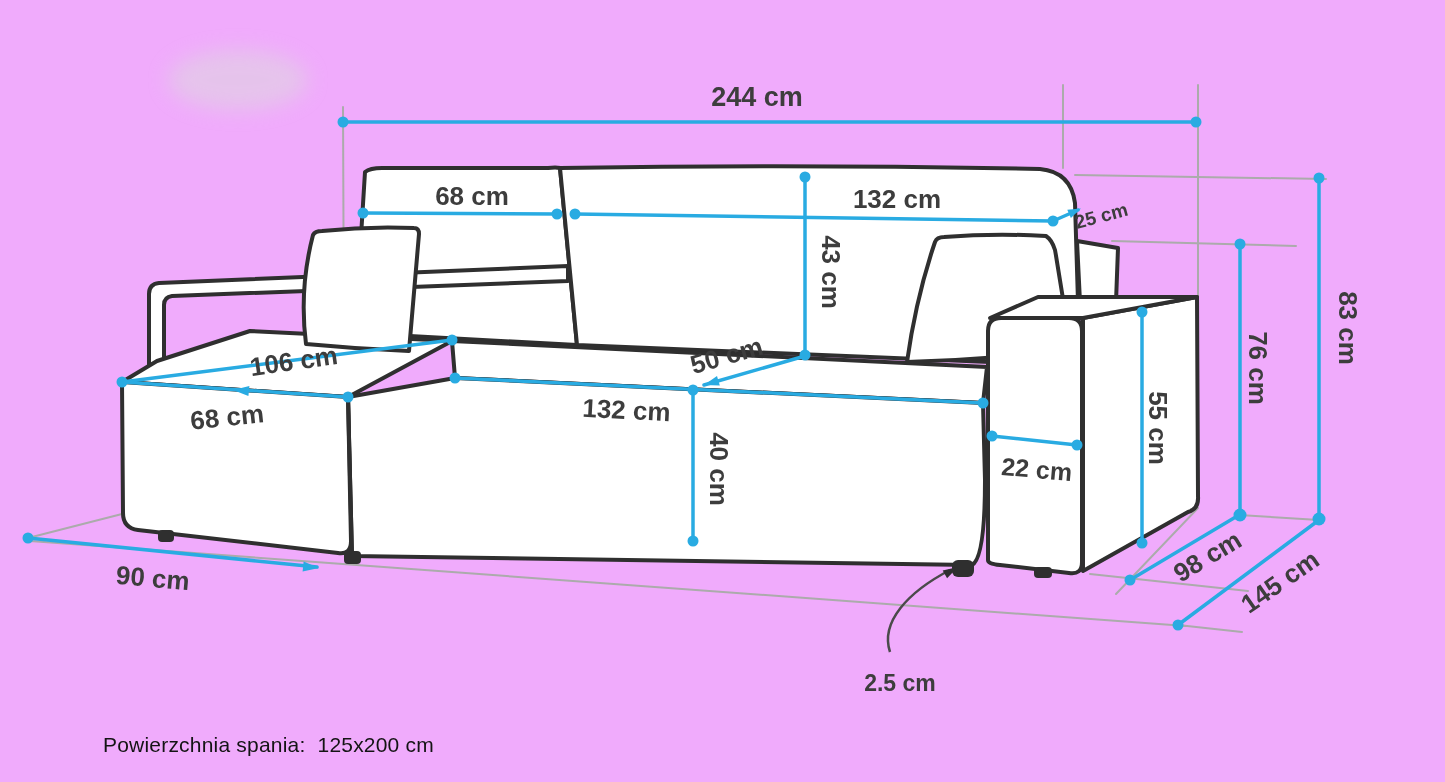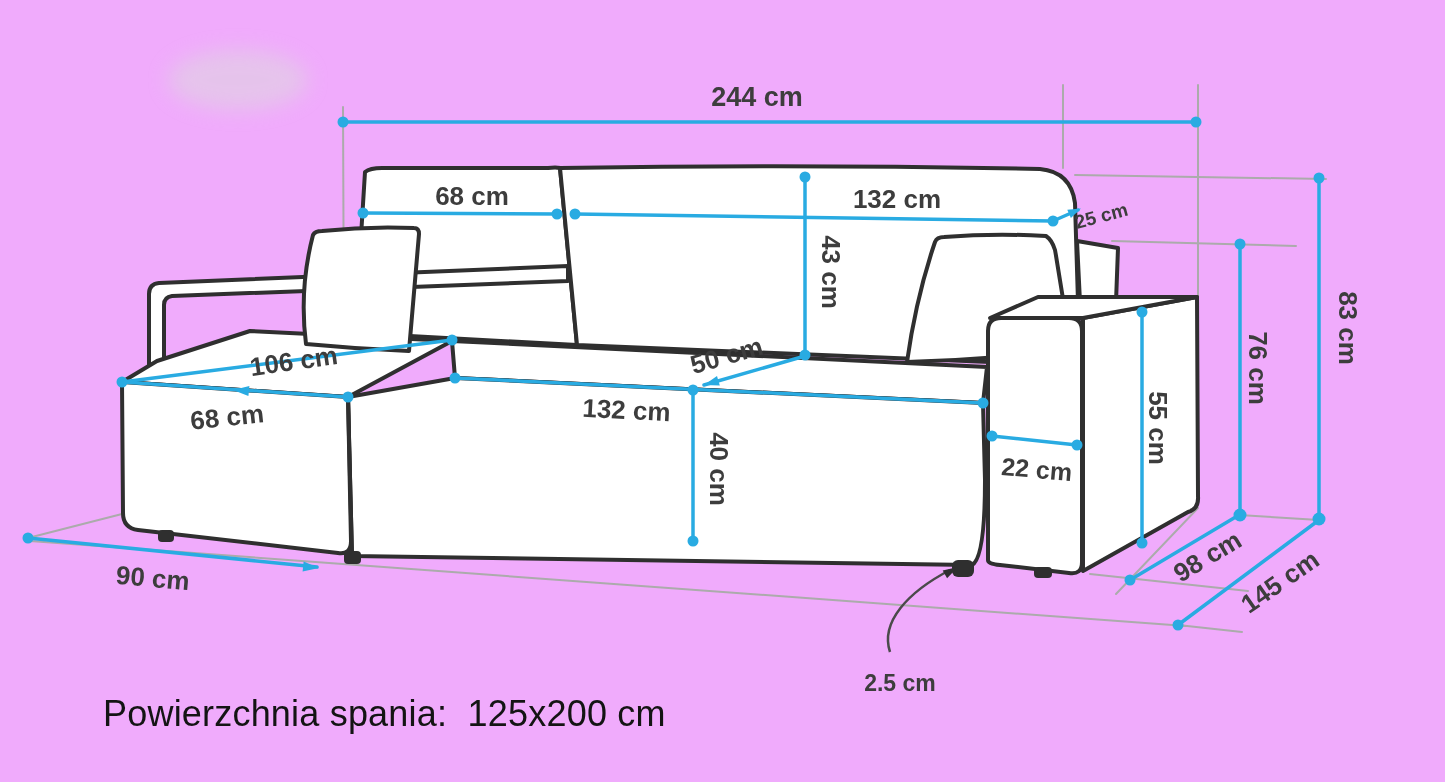--- a/index.html
+++ b/index.html
@@ -1,20 +1,20 @@
 <!DOCTYPE html>
 <html><head>
 <meta charset="utf-8">
 <style>
   html,body{margin:0;padding:0;background:#ffffff;}
   #stage{position:relative;width:1445px;height:782px;background:#f0abfc;overflow:hidden;
          font-family:"Liberation Sans",sans-serif;padding-left:44px;}
   #stage svg{position:absolute;left:0;top:0;}
   .dim-label{font-family:"Liberation Sans",sans-serif;font-weight:bold;fill:#3d3d3d;}
-  .footer-note{position:absolute;left:103px;top:693px;font-size:36px;color:#141414;
+  .footer-note{position:absolute;left:103px;top:733px;font-size:21px;color:#141414;
                white-space:pre;letter-spacing:0.2px;font-weight:400;}
   .outline{fill:#ffffff;stroke:#2f2f2f;stroke-width:4;stroke-linejoin:round;stroke-linecap:round;}
   .outline-thin{fill:none;stroke:#2f2f2f;stroke-width:4;stroke-linejoin:round;stroke-linecap:round;}
   .guide{stroke:#ababab;stroke-width:2;fill:none;stroke-linecap:round;}
   .dimline{stroke:#29abe2;stroke-width:3.5;fill:none;stroke-linecap:round;}
   .dimdot{fill:#29abe2;}
   .dimarrow{fill:#29abe2;stroke:none;}
   .leg{fill:#2f2f2f;stroke:none;}
 </style>
 </head>

